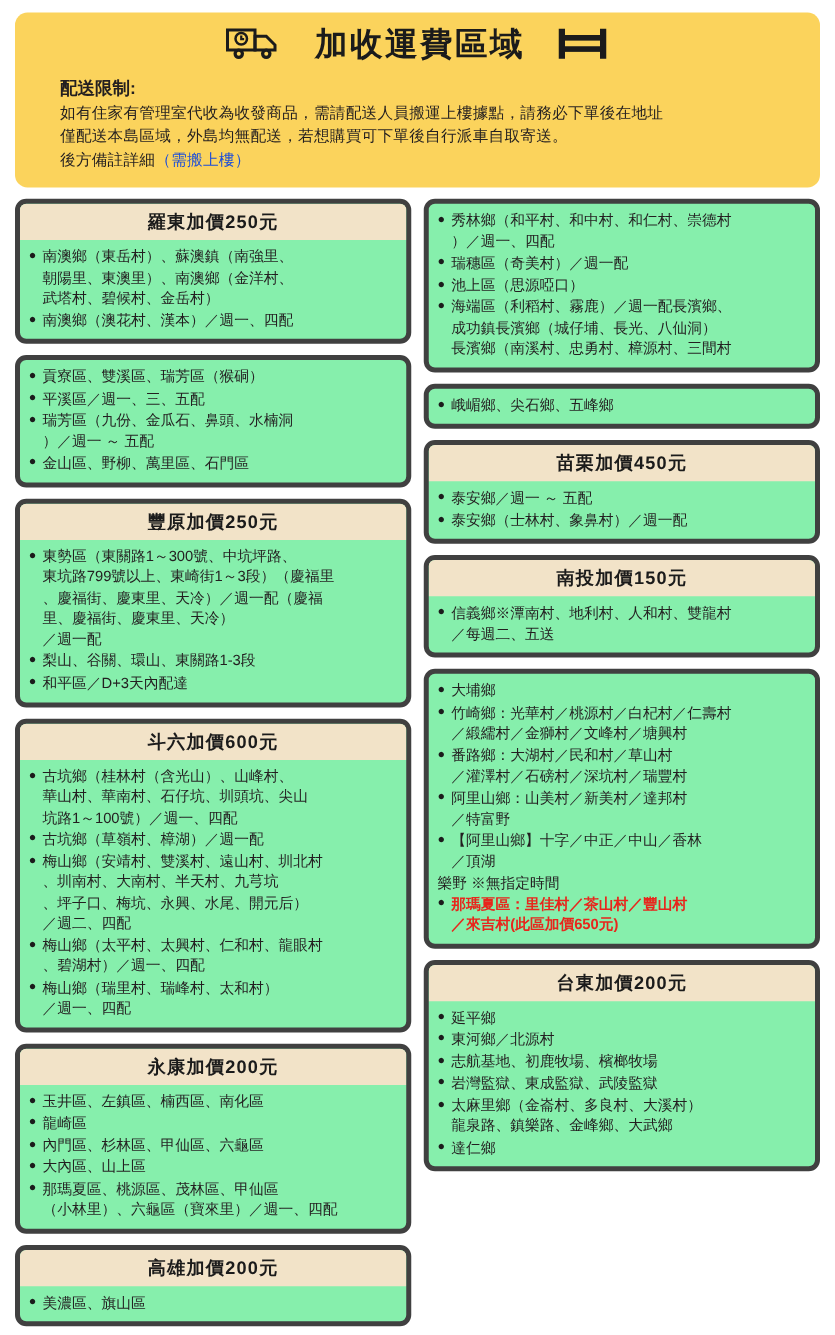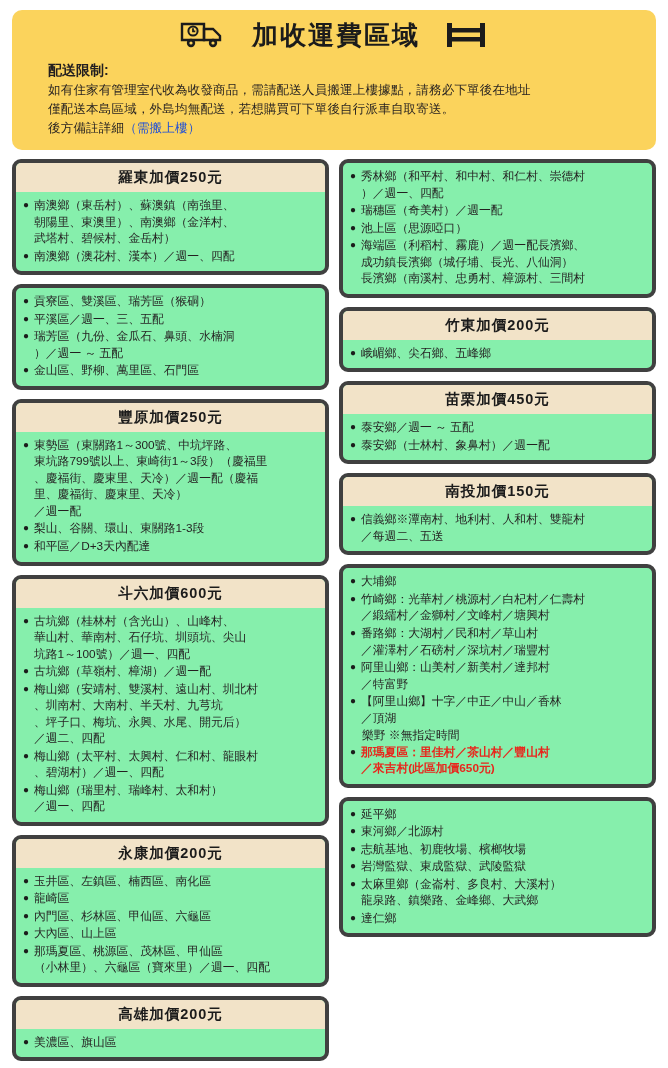--- a/index.html
+++ b/index.html
@@ -80,21 +80,21 @@
   }
   .li { display: flex; align-items: flex-start; margin-bottom: 1px; }
   .bullet {
     flex: 0 0 auto;
     width: 11px;
     font-size: 10px;
     line-height: 1.55;
     color: #1b1b1b;
   }
   .li .txt { flex: 1 1 auto; white-space: pre-line; }
-  .plain { margin-left: 12px; white-space: pre-line; }
+  .plain { margin-left: 0px; white-space: pre-line; }
   .note-red { color: #e8261c; font-weight: bold; }
 </style>
 </head>
 <body>
 
 <div class="page">
 
   <div class="banner">
     <div class="banner-title">
       <span class="truck-icon">
@@ -283,21 +283,20 @@
           <div class="li">
               <span class="bullet">●</span>
               <span class="txt">海端區（利稻村、霧鹿）／週一配長濱鄉、
 成功鎮長濱鄉（城仔埔、長光、八仙洞）
 長濱鄉（南溪村、忠勇村、樟源村、三間村</span>
             </div>
         </div>
       </div>
 
       <div class="card">
-        <div class="card-head">竹東加價200元</div>
         <div class="card-body">
           <div class="li">
               <span class="bullet">●</span>
               <span class="txt">峨嵋鄉、尖石鄉、五峰鄉</span>
             </div>
         </div>
       </div>
 
       <div class="card">
         <div class="card-head">苗栗加價450元</div>
@@ -353,20 +352,21 @@
           <div class="plain">樂野 ※無指定時間</div>
           <div class="li note-red">
               <span class="bullet">●</span>
               <span class="txt">那瑪夏區：里佳村／茶山村／豐山村
 ／來吉村(此區加價650元)</span>
             </div>
         </div>
       </div>
 
       <div class="card">
+        <div class="card-head">台東加價200元</div>
         <div class="card-body">
           <div class="li">
               <span class="bullet">●</span>
               <span class="txt">延平鄉</span>
             </div>
           <div class="li">
               <span class="bullet">●</span>
               <span class="txt">東河鄉／北源村</span>
             </div>
           <div class="li">

